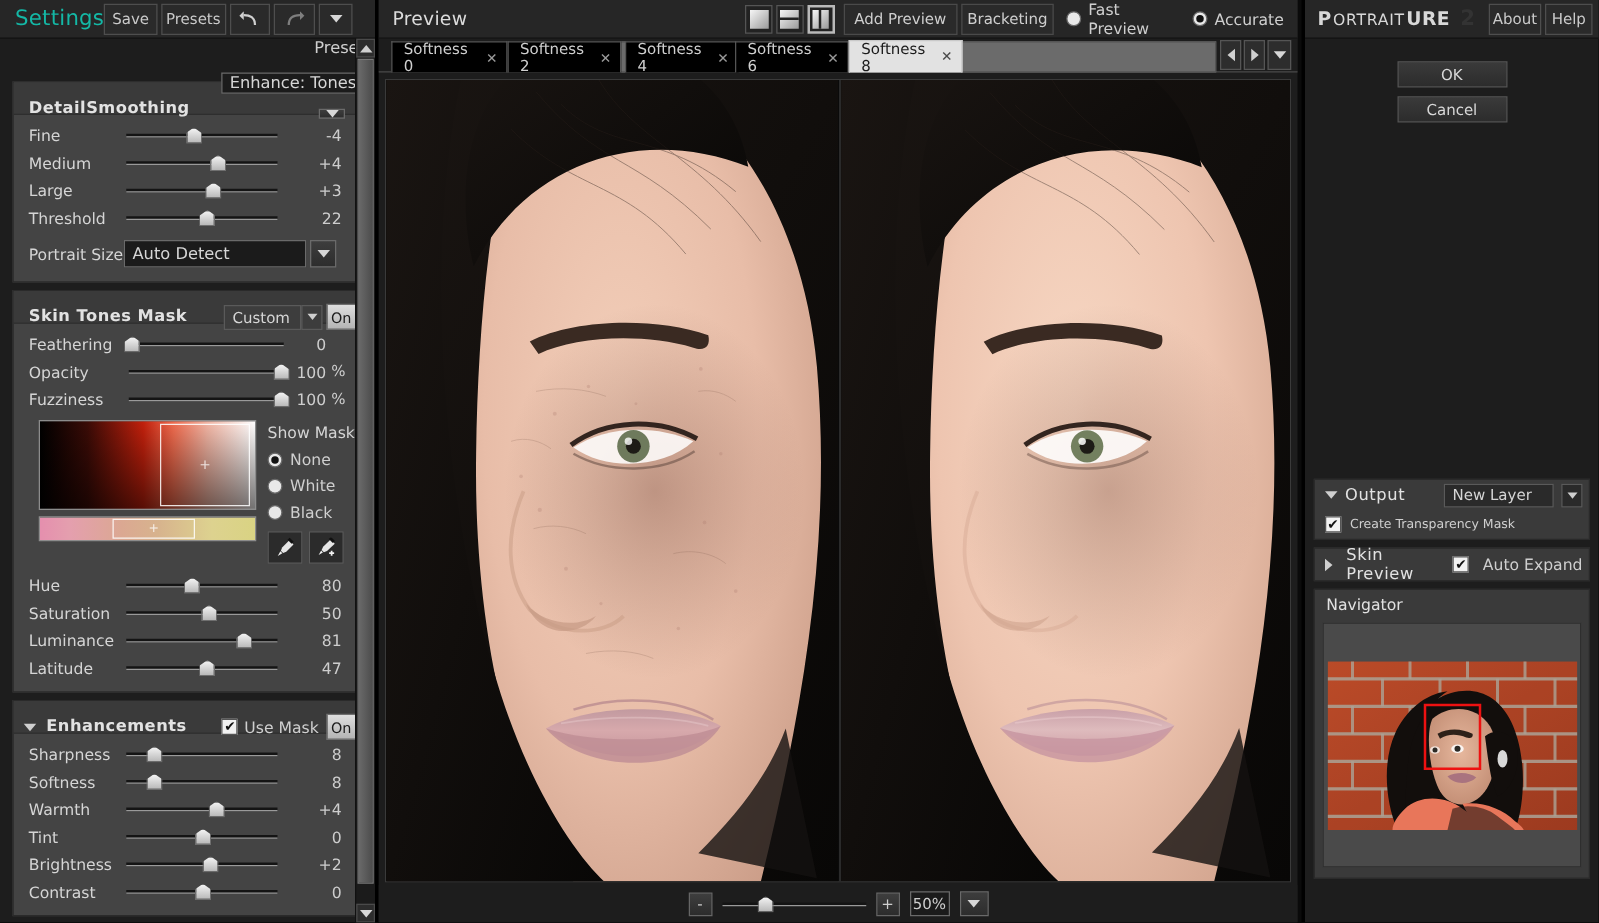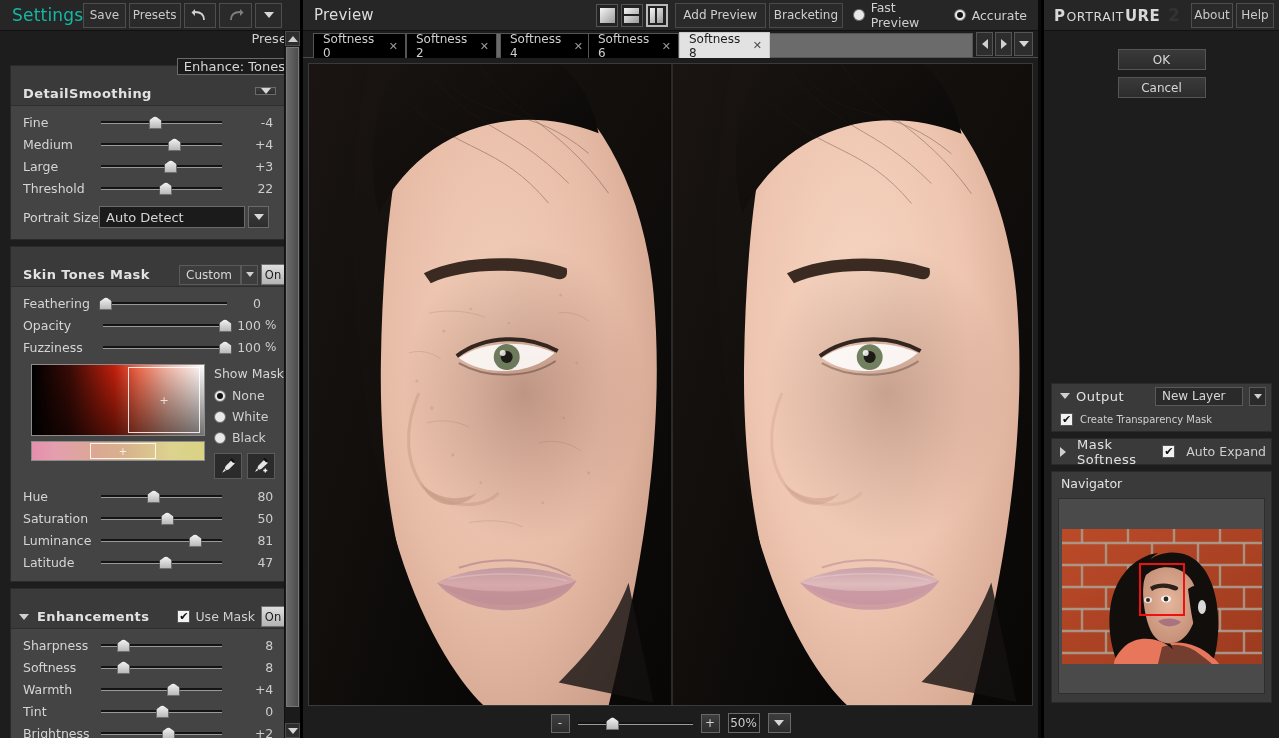--- a/index.html
+++ b/index.html
@@ -46,21 +46,21 @@
          border-right:3px solid #000; }
   #left .hdr{ height:31px; background:#262626; display:flex; align-items:center;
               border-bottom:1px solid #111; }
   #left .hdr .ttl{ padding-left:12px; flex:1; font-size:17px; color:#14b8a6; }
   .hbtn{ height:25px; border:1px solid #4e4e4e; background:#2a2a2a; color:#cacaca;
          display:flex;align-items:center;justify-content:center; margin-right:3px; font-size:12px;}
   .preset-row{ height:28px; display:flex; align-items:flex-end; padding:0 8px 0 10px; gap:12px;flex-direction:column; }
   .preset-row .lbl{ font-size:13px; color:#cfcfcf; }
 
   .group{ margin:6px 8px 0 10px; background:#444444; border:1px solid #2a2a2a; }
-  .group .ghdr{ height:40px; background:#3a3a3a; display:flex; align-items:center;
+  .group .ghdr{ height:26px; background:#3a3a3a; display:flex; align-items:center;
                 padding:16px 6px 0 12px; border-bottom:1px solid #2e2e2e; }
   .group .ghdr .gt{ font-size:13px; font-weight:bold; color:#e2e2e2; flex:1; letter-spacing:.4px;}
   .group .gbody{ padding:5px 0 8px 0; }
 
   .srow{ height:22px; display:flex; align-items:center; }
   .srow .sl{ width:92px; padding-left:12px; font-size:12.5px; color:#d5d5d5; }
   .srow .strack{ position:relative; width:124px; height:22px; }
   .srow .strack .bar{
     position:absolute; left:0; right:0; top:10px; height:3px;
     background:#141414; border-bottom:1px solid #9a9a9a;
@@ -697,21 +697,21 @@
         </div>
         <div style="height:23px;display:flex;align-items:center;padding-left:8px;gap:7px">
           <span class="chk"></span>
           <span style="font-size:10px">Create Transparency Mask</span>
         </div>
       </div>
 
       <div class="rgroup" style="margin-top:6px">
         <div class="rghdr" style="height:25px">
           <span class="tri-r" style="margin-right:5px"></span>
-          <span class="gt">Mask Softness</span>
+          <span class="gt">Skin Preview</span>
           <span class="chk" style="margin-right:5px"></span>
           <span style="font-size:12.5px">Auto Expand</span>
         </div>
       </div>
 
       <div class="navbox">
         <div class="navhdr">Navigator</div>
         <div class="navimgwrap">
           <div class="navimg">
             <svg width="200" height="135" viewBox="0 0 200 135">

